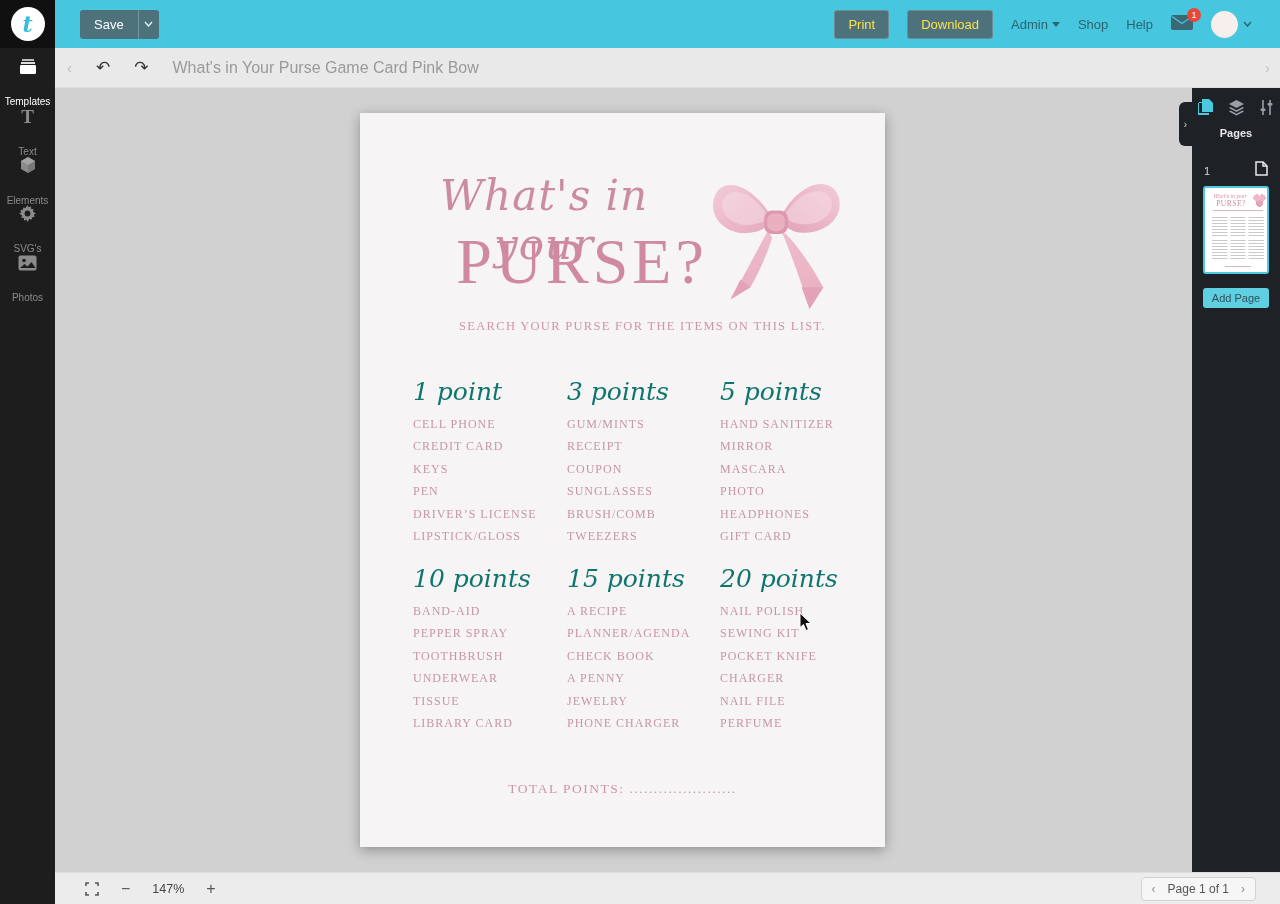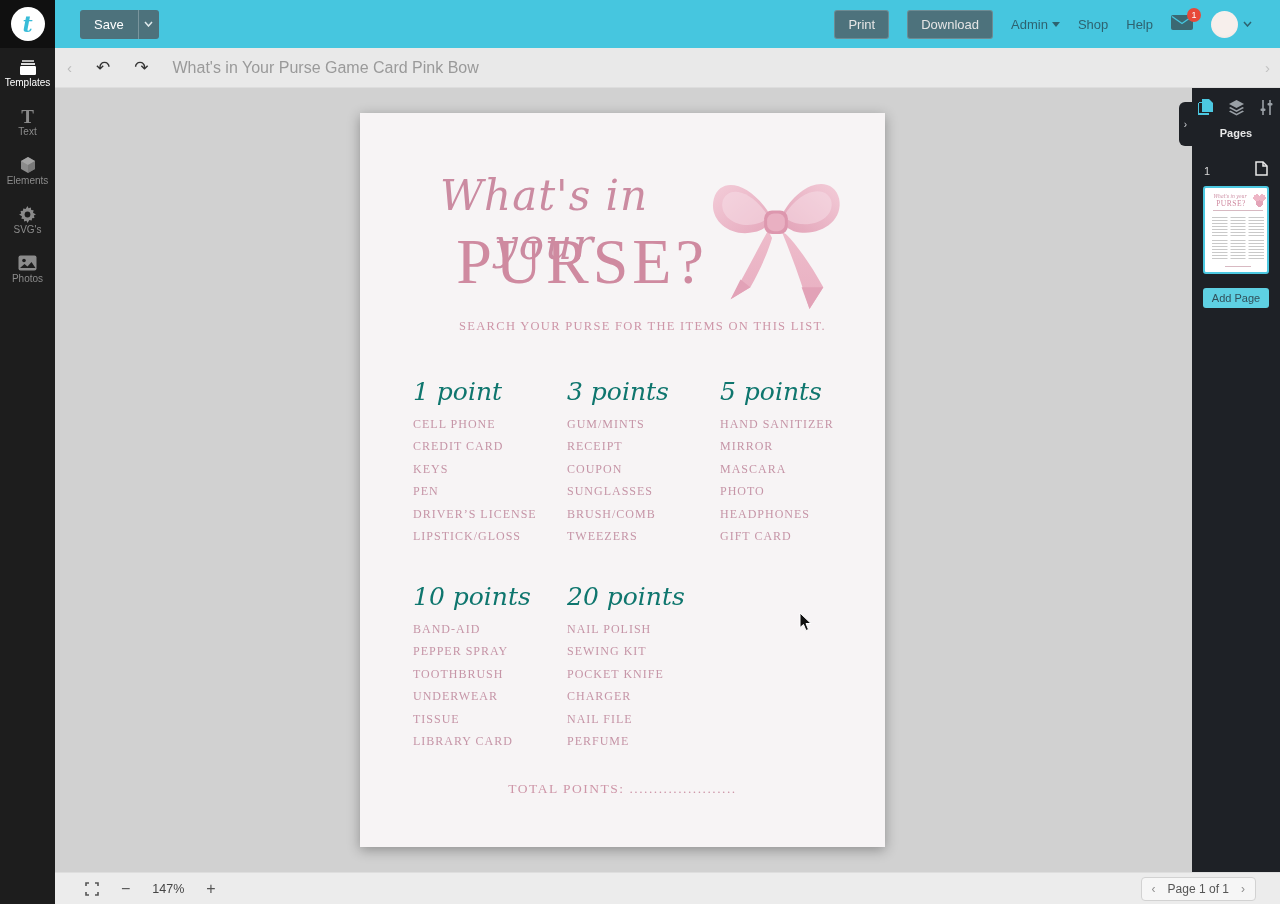--- a/index.html
+++ b/index.html
@@ -5,35 +5,35 @@
   * { margin:0; padding:0; box-sizing:border-box; }
   html,body { width:1280px; height:904px; overflow:hidden; font-family:"Liberation Sans", sans-serif; }
   #app { position:relative; width:1280px; height:904px; background:#d1d1d1; }
 
   
   .left-sidebar { position:absolute; left:0; top:0; width:55px; height:904px; background:#1d1d1d; z-index:40; }
   .logo-block { width:55px; height:48px; background:#101010; display:flex; align-items:center; justify-content:center; }
   .logo-circle { width:34px; height:34px; border-radius:50%; background:#ffffff; display:flex; align-items:center; justify-content:center;
                  font-family:"DejaVu Serif", serif; font-style:italic; font-weight:bold; font-size:22px; color:#38bcd8; }
   .side-nav { display:flex; flex-direction:column; align-items:center; padding-top:10px; }
-  .side-item { width:55px; height:49px; display:flex; flex-direction:column; align-items:center; gap:1px; cursor:pointer; }
+  .side-item { width:55px; height:49px; display:flex; flex-direction:column; align-items:center; gap:21px; cursor:pointer; }
   .side-item .lbl { font-size:10px; color:#8b8b8b; }
   .side-item .ic { width:20px; height:18px; display:flex; align-items:center; justify-content:center; color:#8b8b8b; }
   .side-item.active .lbl, .side-item.active .ic { color:#ffffff; }
   .side-item .ic svg { display:block; }
   .t-glyph { font-family:"Liberation Serif", serif; font-weight:bold; font-size:19px; line-height:1; }
 
   
   .topbar { position:absolute; left:55px; top:0; width:1225px; height:48px; background:#46c6df; z-index:30;
             display:flex; align-items:center; }
   .save-split { display:flex; margin-left:25px; height:29px; border-radius:3px; overflow:hidden; background:#4d727c; cursor:pointer; }
   .save-main { padding:0 14px; display:flex; align-items:center; color:#fff; font-size:13px; }
   .save-caret { width:21px; display:flex; align-items:center; justify-content:center; border-left:1px solid rgba(255,255,255,0.25); color:#d7e4e8; }
   .topbar-right { margin-left:auto; display:flex; align-items:center; gap:18px; margin-right:28px; }
-  .tb-btn { background:#4d727c; border:1px solid rgba(255,255,255,0.18); color:#e5e5e5; font-size:13px; padding:6px 13px; border-radius:3px; cursor:pointer; font-family:"Liberation Sans", sans-serif; }
+  .tb-btn { background:#4d727c; border:1px solid rgba(255,255,255,0.18); color:#fde047; font-size:13px; padding:6px 13px; border-radius:3px; cursor:pointer; font-family:"Liberation Sans", sans-serif; }
   .tb-link { color:#2e6370; font-size:13px; cursor:pointer; display:flex; align-items:center; gap:4px; }
   .caret-down { width:0; height:0; border-left:4px solid transparent; border-right:4px solid transparent; border-top:5px solid #2e6370; display:inline-block; }
   .mail-wrap { position:relative; cursor:pointer; }
   .mail-badge { position:absolute; top:-7px; right:-8px; min-width:14px; height:14px; border-radius:8px; background:#e74939; color:#fff;
                 font-size:9px; display:flex; align-items:center; justify-content:center; padding:0 3px; }
   .avatar-wrap { display:flex; align-items:center; gap:5px; cursor:pointer; }
   .avatar { width:27px; height:27px; border-radius:50%; background:radial-gradient(circle at 50% 45%, #f7efec 60%, #eddfdb 100%); }
 
   
   .toolbar { position:absolute; left:55px; top:48px; width:1225px; height:40px; background:#e9e9e9; z-index:25;
@@ -49,21 +49,21 @@
               box-shadow:0 3px 12px rgba(0,0,0,0.32); }
   .script { font-family:"DejaVu Serif", serif; font-style:italic; color:#cb8ba1; }
   .card-script-title { position:absolute; left:36px; top:58px; width:296px; text-align:center; font-size:42px; letter-spacing:1px; }
   .card-main-title { position:absolute; left:76px; top:112px; width:292px; text-align:center;
                      font-family:"Liberation Serif", serif; font-size:64px; letter-spacing:4px; color:#cf8aa0; }
   .bow { position:absolute; right:40px; top:48px; width:138px; height:158px; }
   .card-subtitle { position:absolute; left:0; top:204px; width:100%; text-align:center;
                    font-family:"Liberation Serif", serif; font-size:12.5px; letter-spacing:1.3px; color:#ce96a8; line-height:18px;padding-left:40px; }
   .groups-row { position:absolute; left:53px; width:445px; display:grid; grid-template-columns:154px 153px 160px; }
   .groups-row.row1 { top:264px; }
-  .groups-row.row2 { top:469px; }
+  .groups-row.row2 { top:451px; }
   .group-header { font-family:"DejaVu Serif", serif; font-style:italic; font-size:25px; color:#0f766e; height:36px; }
   .group-item { font-family:"Liberation Serif", serif; font-size:12px; letter-spacing:1px; color:#c695a7; line-height:22.4px; }
   .card-total { position:absolute; left:0; top:668px; width:100%; text-align:center;
                 font-family:"Liberation Serif", serif; font-size:13.5px; letter-spacing:1.5px; color:#ce96a8; }
   .cursor-arrow { position:absolute; left:744px; top:524px; z-index:50; }
 
   
   .pages-panel { position:absolute; right:0; top:88px; width:88px; height:784px; background:#1e2126; z-index:35; }
   .panel-tab { position:absolute; left:-13px; top:14px; width:13px; height:44px; background:#1e2126; border-radius:6px 0 0 6px;
                display:flex; align-items:center; justify-content:center; color:#cfd2d6; font-size:10px; cursor:pointer; }
@@ -280,20 +280,29 @@
           <div class="group">
             <div class="group-header">10 points</div>
             <div class="group-item">BAND-AID</div>
             <div class="group-item">PEPPER SPRAY</div>
             <div class="group-item">TOOTHBRUSH</div>
             <div class="group-item">UNDERWEAR</div>
             <div class="group-item">TISSUE</div>
             <div class="group-item">LIBRARY CARD</div>
           </div>
           <div class="group">
+            <div class="group-header">15 points</div>
+            <div class="group-item">A RECIPE</div>
+            <div class="group-item">PLANNER/AGENDA</div>
+            <div class="group-item">CHECK BOOK</div>
+            <div class="group-item">A PENNY</div>
+            <div class="group-item">JEWELRY</div>
+            <div class="group-item">PHONE CHARGER</div>
+          </div>
+          <div class="group">
             <div class="group-header">20 points</div>
             <div class="group-item">NAIL POLISH</div>
             <div class="group-item">SEWING KIT</div>
             <div class="group-item">POCKET KNIFE</div>
             <div class="group-item">CHARGER</div>
             <div class="group-item">NAIL FILE</div>
             <div class="group-item">PERFUME</div>
           </div>
         </div>
 

